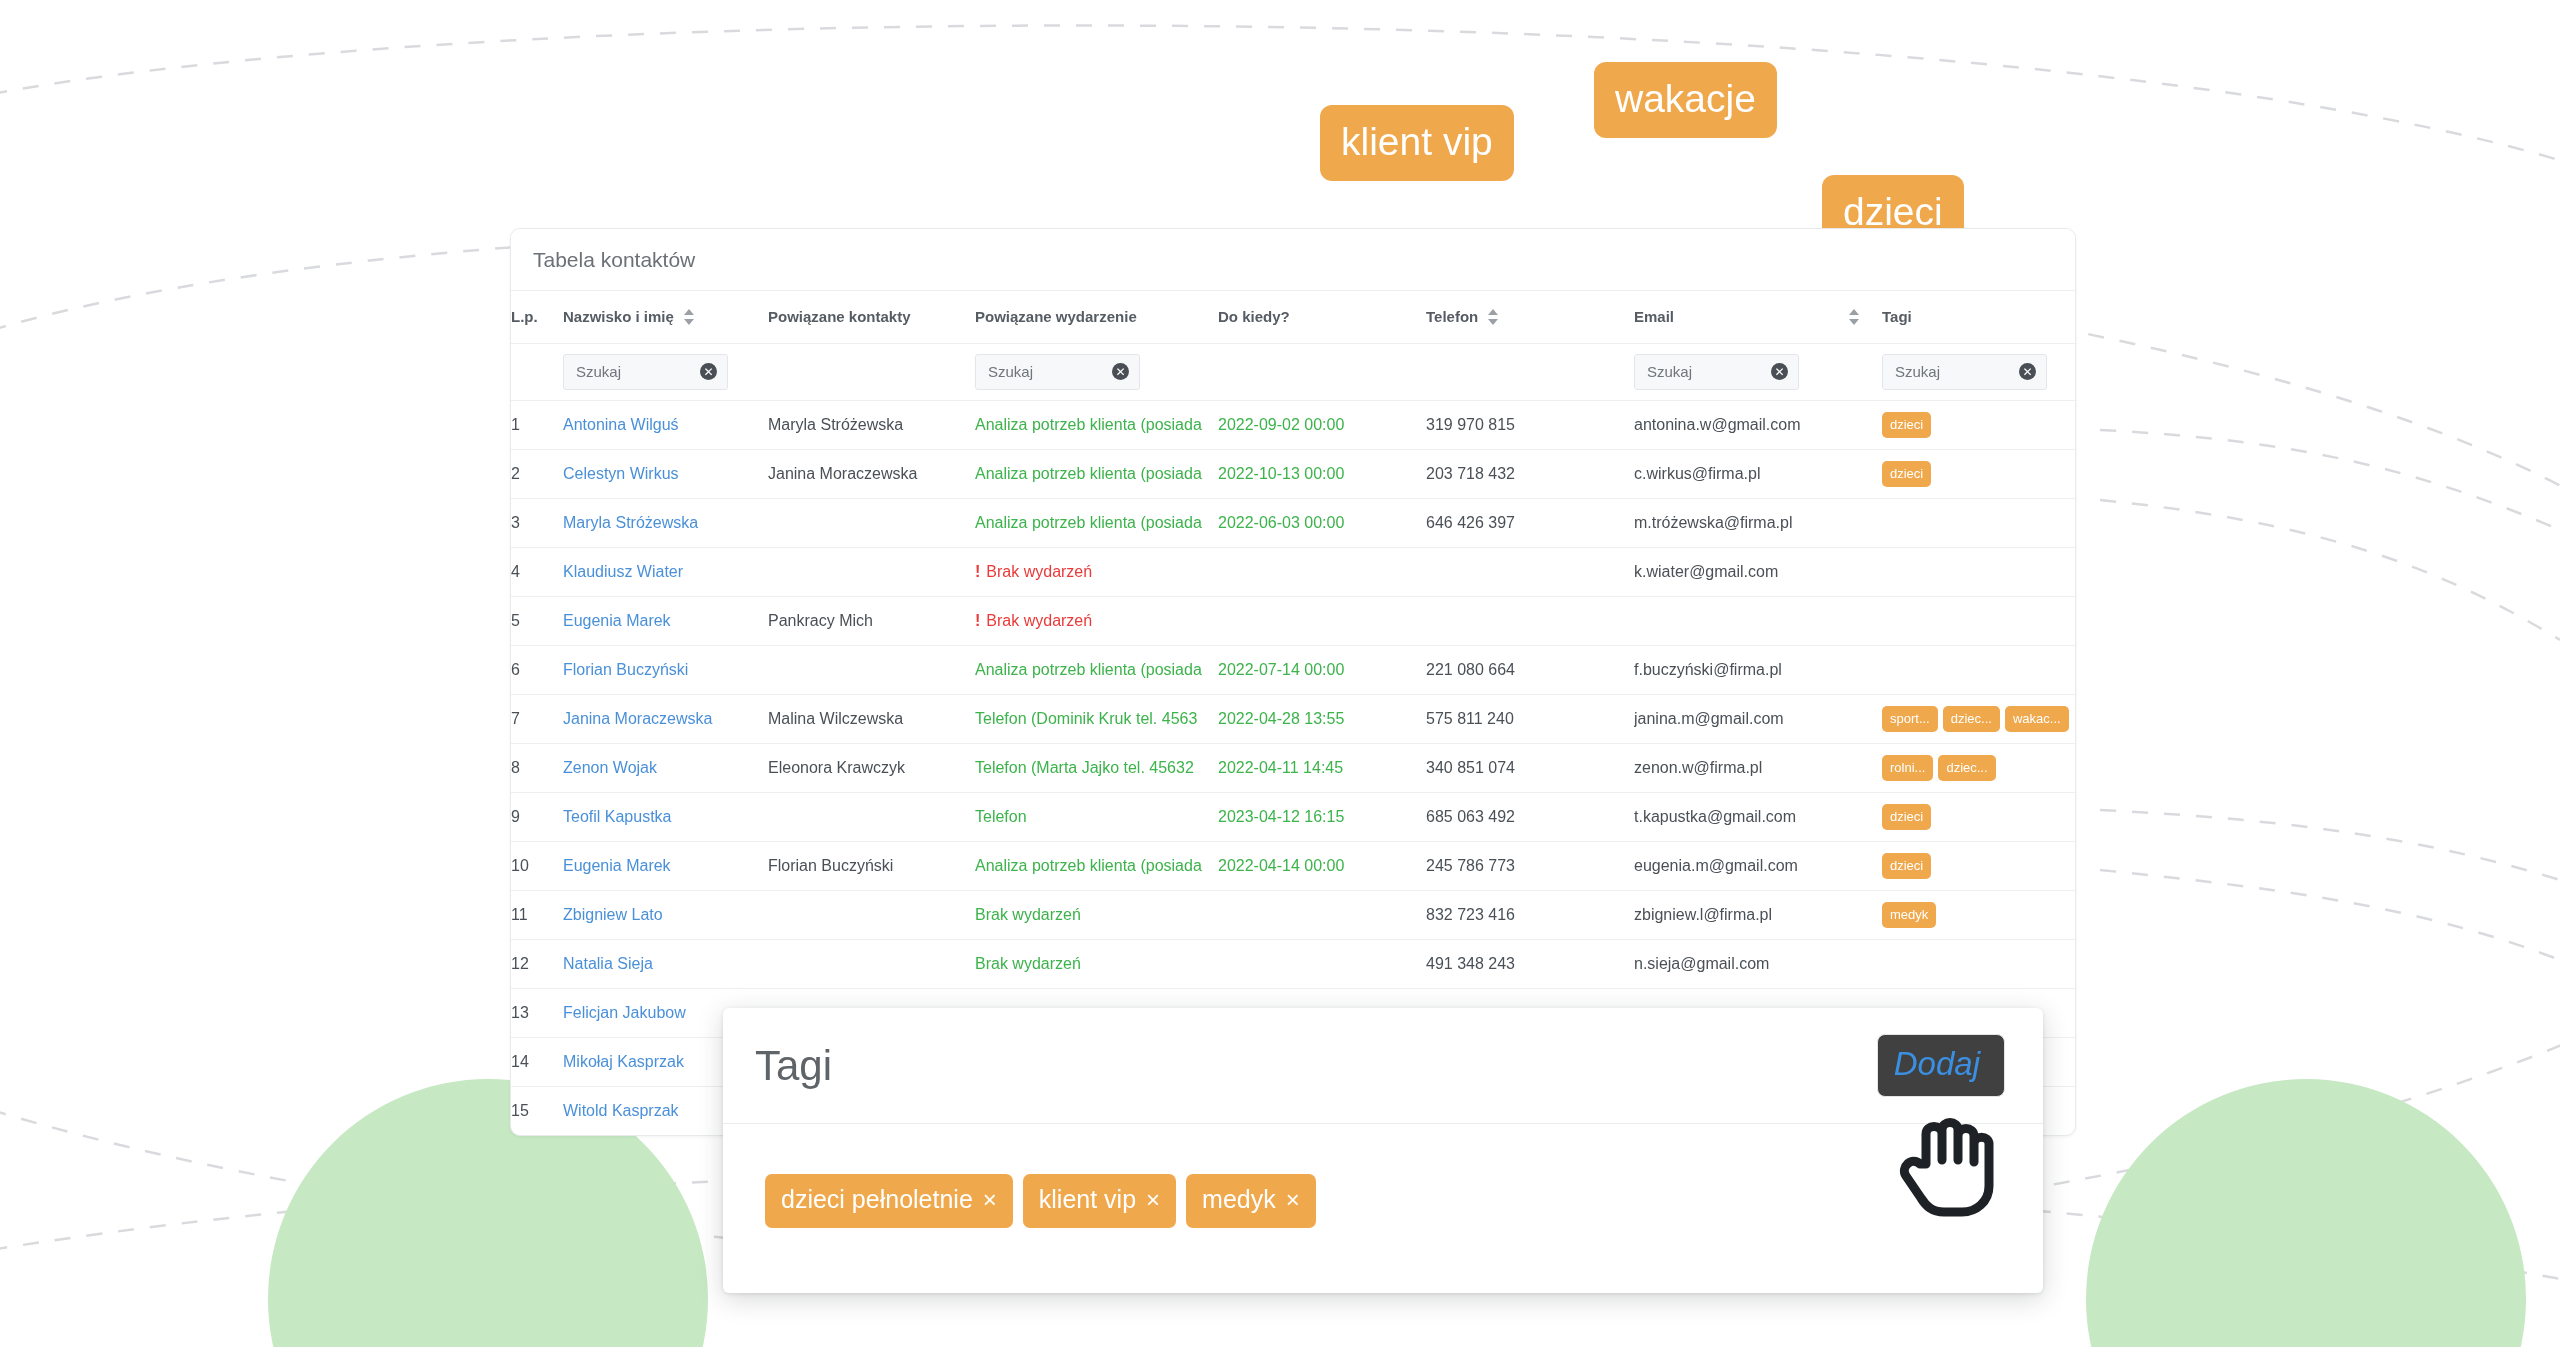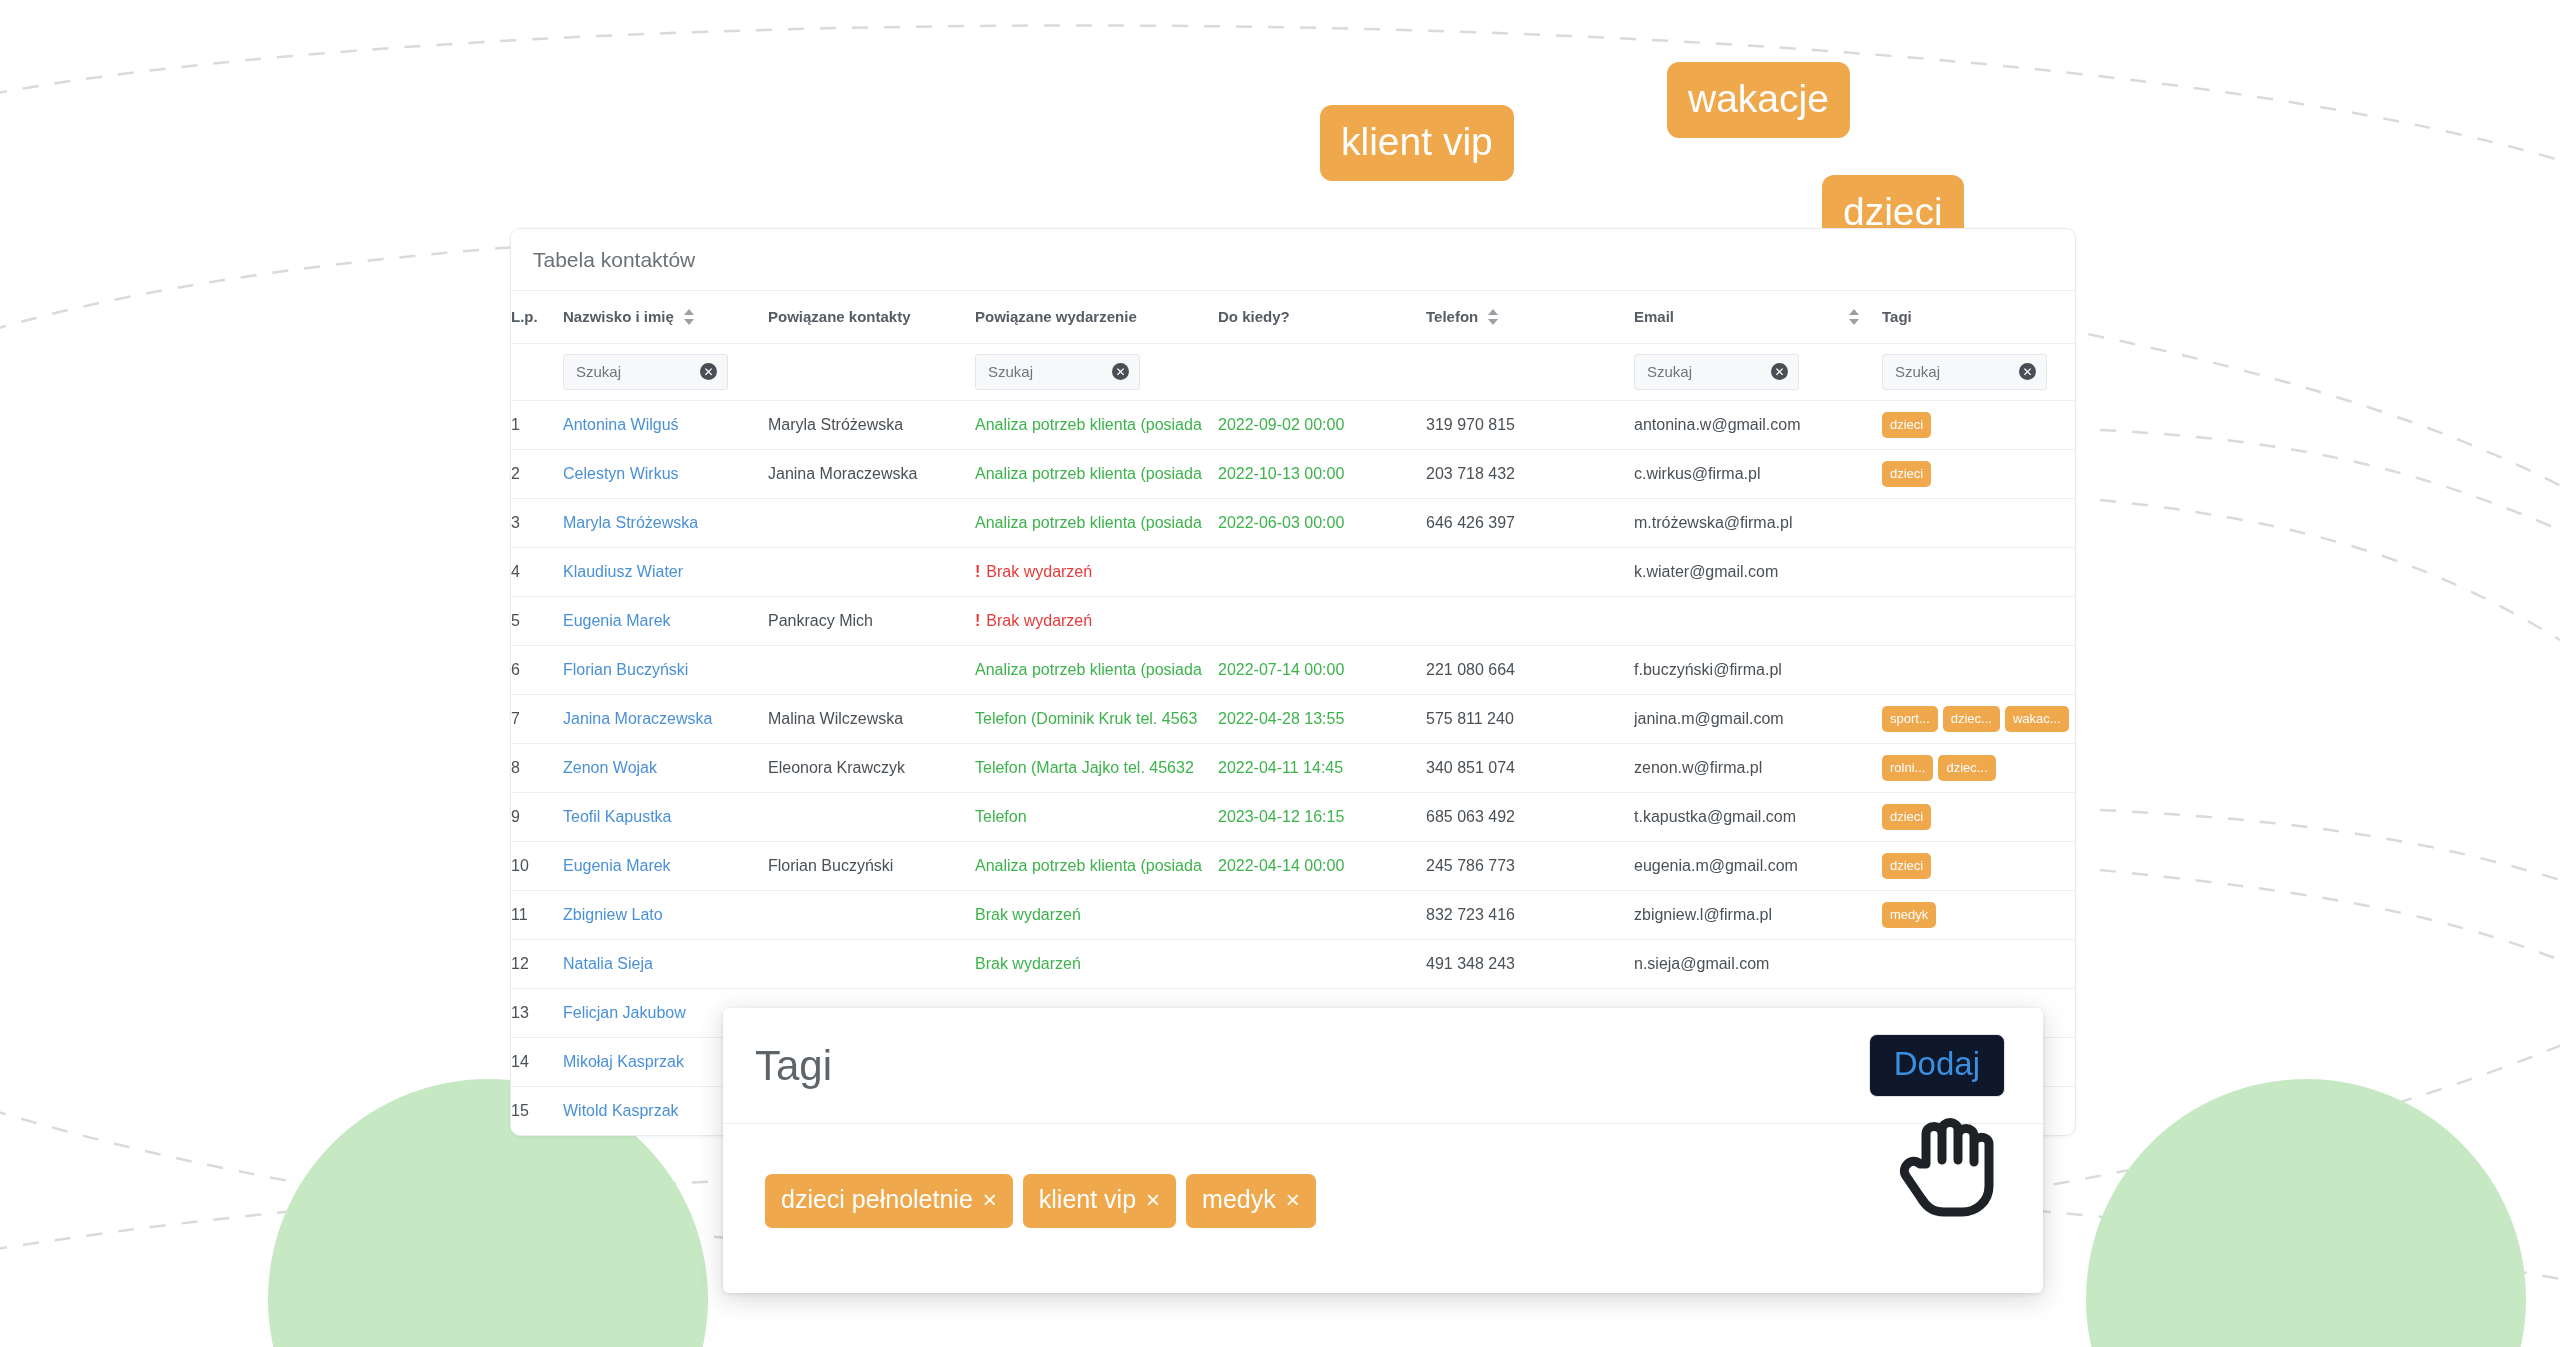--- a/index.html
+++ b/index.html
@@ -23,21 +23,21 @@
     background:#f0a84c;
     color:#ffffff;
     border-radius: 12px;
     font-size: 39px;
     line-height: 1;
     padding: 17px 21px 20px 21px;
     white-space: nowrap;
     font-family: "Liberation Sans", sans-serif;
   }
   .ft-klientvip { left: 1320px; top: 105px; }
-  .ft-wakacje   { left: 1667px; top: 62px; text-align: right; }
+  .ft-wakacje   { left: 1594px; top: 62px; text-align: right; }
   .ft-dzieci    { left: 1822px; top: 175px; }
 
   
   .card {
     position:absolute;
     left: 510px; top: 228px;
     width: 1566px;
     background:#ffffff;
     border:1px solid #e8eaed;
     border-radius: 10px;
@@ -150,27 +150,28 @@
   }
   .modal-head {
     height: 116px;
     display:flex; align-items:center; justify-content:space-between;
     padding: 0 38px 0 32px;
     border-bottom:1px solid #e9ebee;
   }
   .modal-title { font-size: 42px; color:#5f6469; }
   .btn-add {
     border:1px solid #e2e5e8;
-    background:#0f172a;
+    background:#404040;
     border-radius:8px;
     color:#3b8fe0;
     font-size: 33px;
-    padding: 12px 24px 16px 24px;
+    padding: 12px 24px 16px 16px;
     font-family:"Liberation Sans", sans-serif;
     line-height:1;
+    font-style:italic;
   }
   .modal-body { padding: 50px 0 0 42px; display:flex; align-items:center; gap:10px; }
   .big-chip {
     background:#f0a84c; color:#fff;
     border-radius:7px;
     font-size: 25px; line-height:1;
     padding: 13px 16px 16px 16px;
     white-space:nowrap;
   }
   .big-chip .x { margin-left:10px; font-size:24px; }

